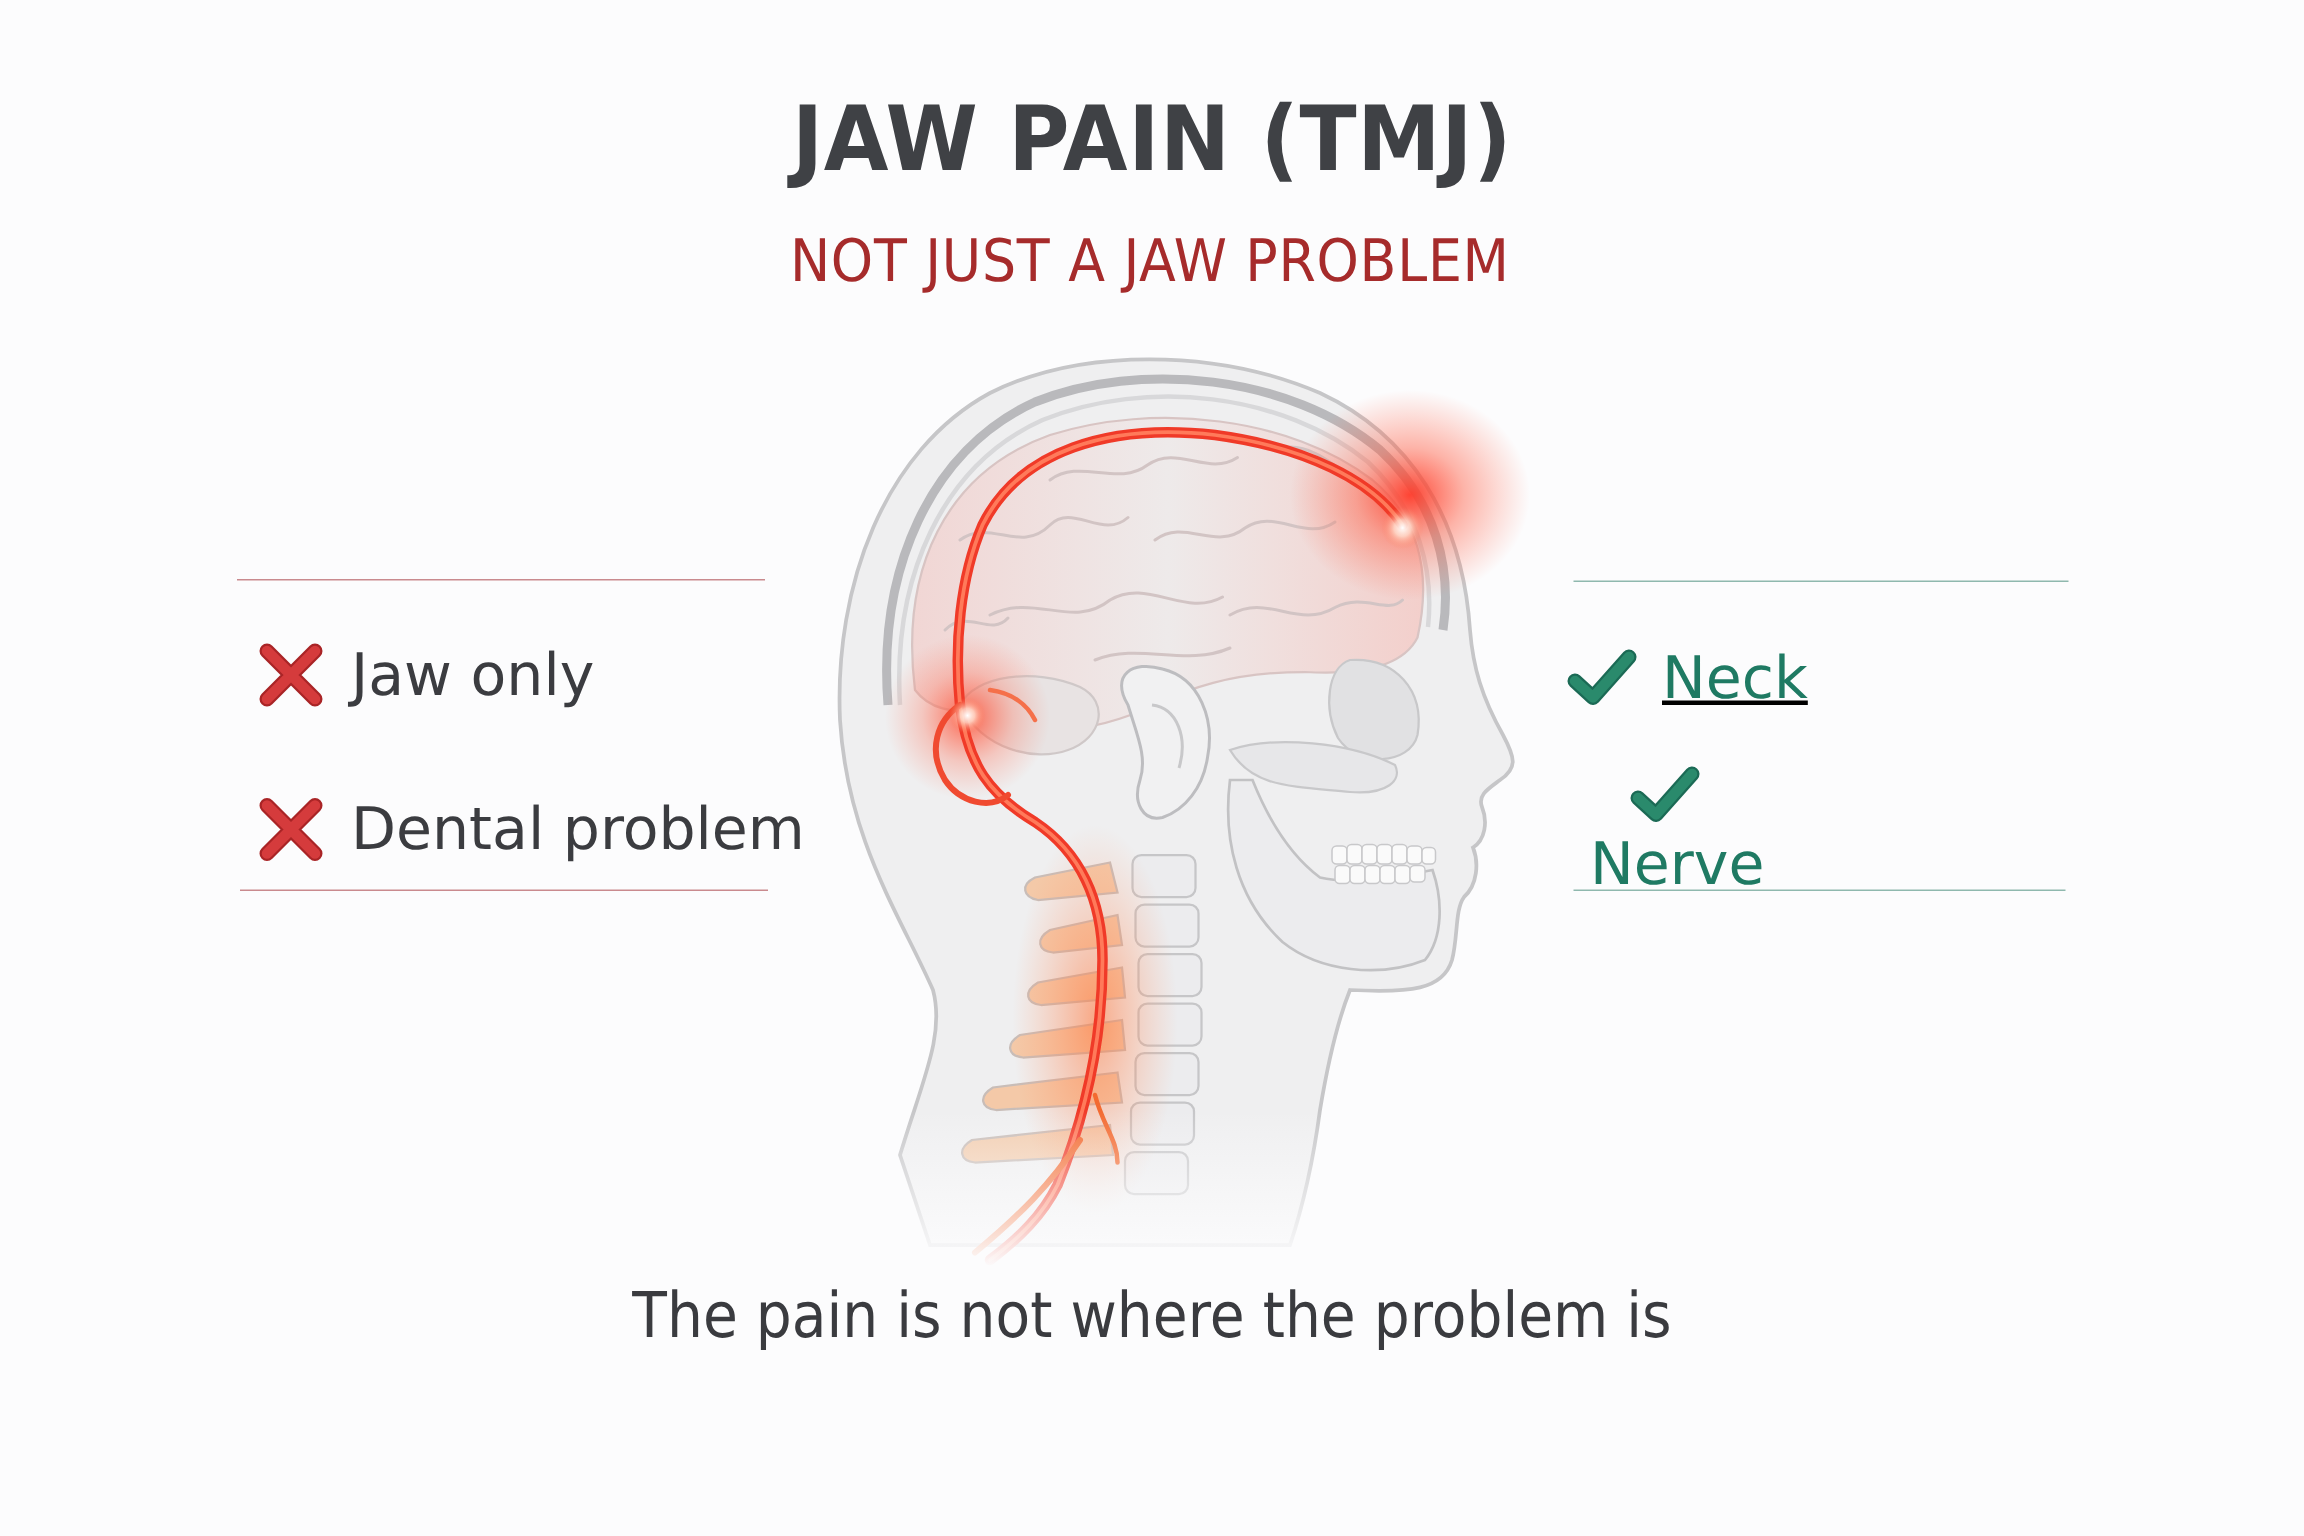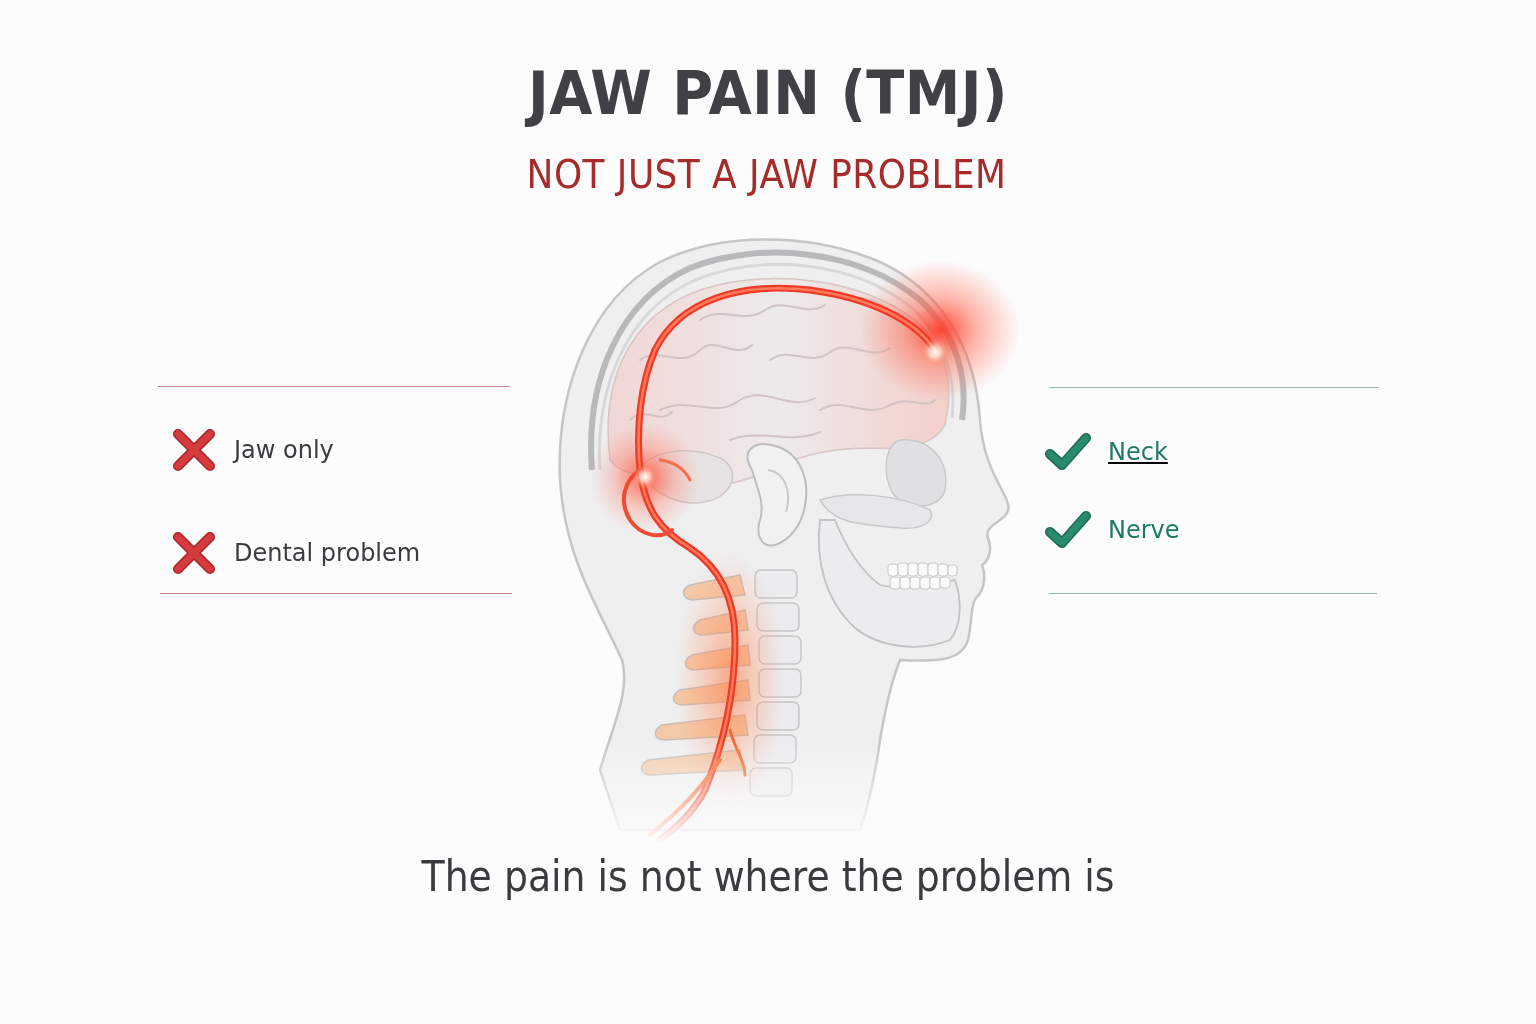--- a/index.html
+++ b/index.html
@@ -21,21 +21,21 @@
     text-align: center; font-size: 39px; color: #a62b2b;
     letter-spacing: 0.5px;
     font-family: "DejaVu Sans", sans-serif;
     transform: scaleX(0.92); transform-origin: 750px 0;
   }
   .divider { position: absolute; height: 1px; }
   .div-red { background: #c98a8e; }
   .div-green { background: #8fb8ae; }
   .item {
     position: absolute; display: flex; align-items: center;
-    font-size: 24px; font-family: "DejaVu Sans", sans-serif;
+    font-size: 39px; font-family: "DejaVu Sans", sans-serif;
   }
   .item .label { margin-left: 16px; }
   .bad .label { color: #3b3c40; }
   .good .label { color: #1f7a63; }
   .icon { width: 48px; height: 48px; display: inline-block; }
   .illus { position: absolute; left: 520px; top: 225px; width: 560px; height: 620px; }
   .caption {
     position: absolute; left: 0; width: 1536px; top: 852px;
     text-align: center; font-size: 42px; color: #3a3b3f;
     font-family: "DejaVu Sans", sans-serif;
@@ -66,21 +66,21 @@
 <div class="divider div-red" style="left:160px; top:593px; width:352px;"></div>
 
 <div class="divider div-green" style="left:1049px; top:387px; width:330px;"></div>
 <div class="item good" style="left:1044px; top:428px;text-decoration:underline;">
   <svg class="icon" viewBox="0 0 48 48">
     <path d="M6 26 L18 37 L42 10" fill="none" stroke="#1b6a55" stroke-width="10" stroke-linecap="round" stroke-linejoin="round"></path>
     <path d="M6 26 L18 37 L42 10" fill="none" stroke="#2a8a6c" stroke-width="7" stroke-linecap="round" stroke-linejoin="round"></path>
   </svg>
   <span class="label">Neck</span>
 </div>
-<div class="item good" style="left:1044px; top:506px;">
+<div class="item good" style="left:1044px; top:506px;flex-direction:column;">
   <svg class="icon" viewBox="0 0 48 48">
     <path d="M6 26 L18 37 L42 10" fill="none" stroke="#1b6a55" stroke-width="10" stroke-linecap="round" stroke-linejoin="round"></path>
     <path d="M6 26 L18 37 L42 10" fill="none" stroke="#2a8a6c" stroke-width="7" stroke-linecap="round" stroke-linejoin="round"></path>
   </svg>
   <span class="label">Nerve</span>
 </div>
 <div class="divider div-green" style="left:1049px; top:593px; width:328px;"></div>
 
 <svg class="illus" viewBox="520 225 560 620">
   <defs>

